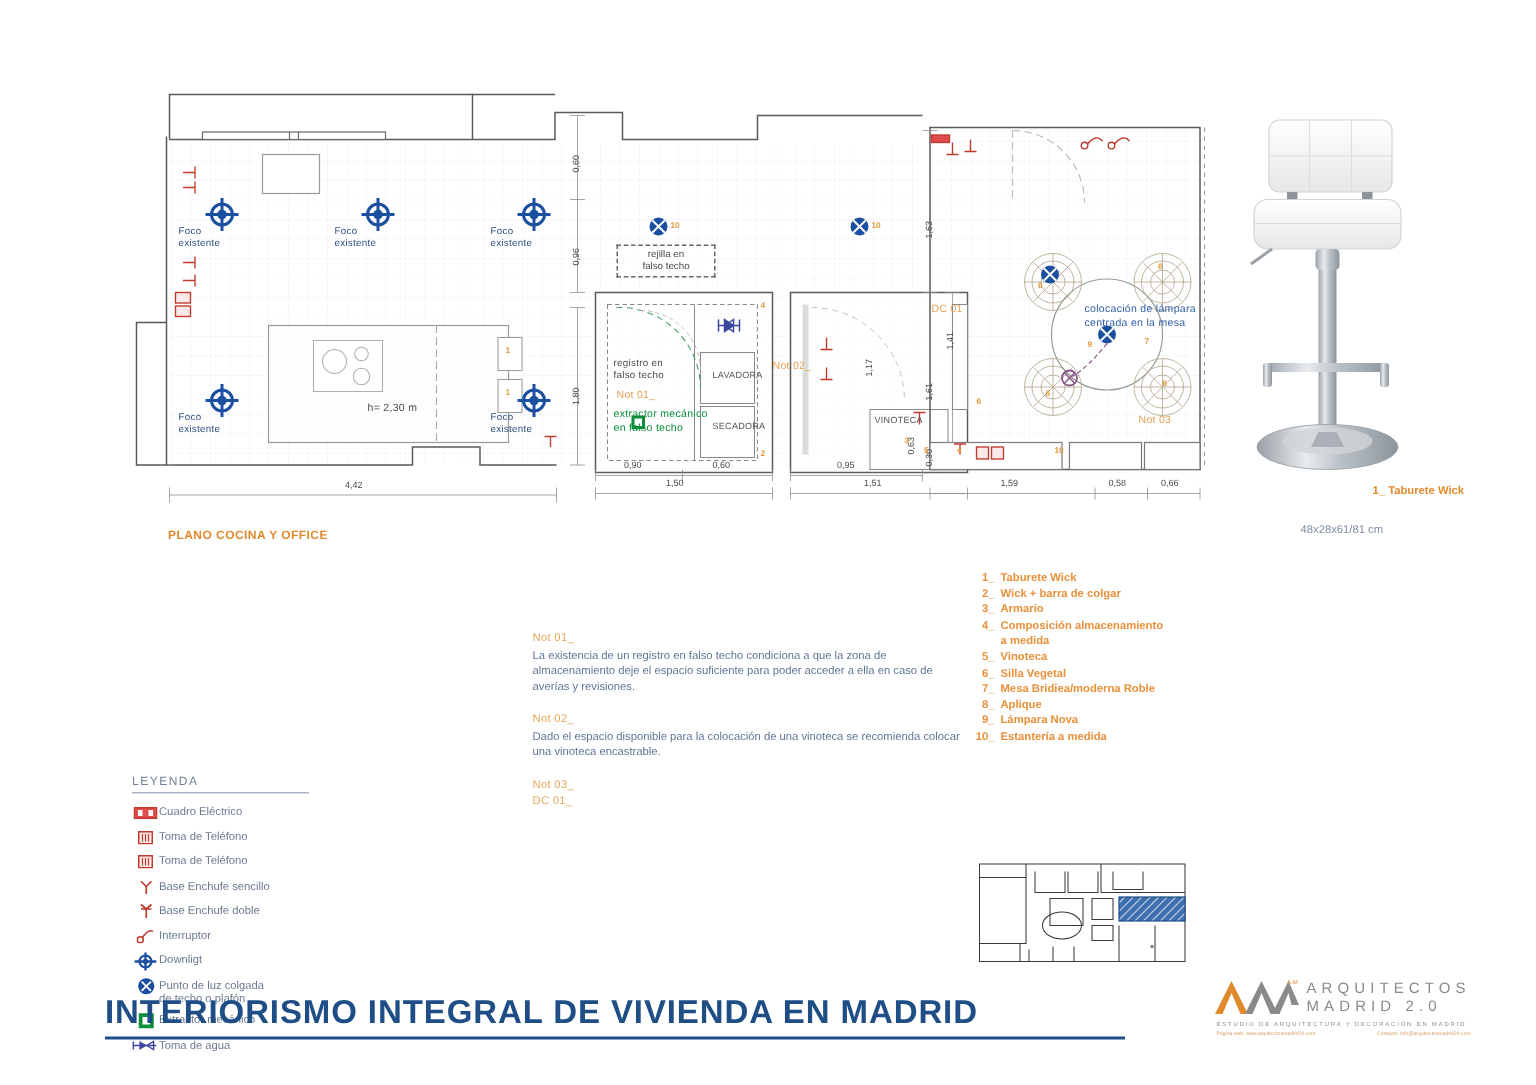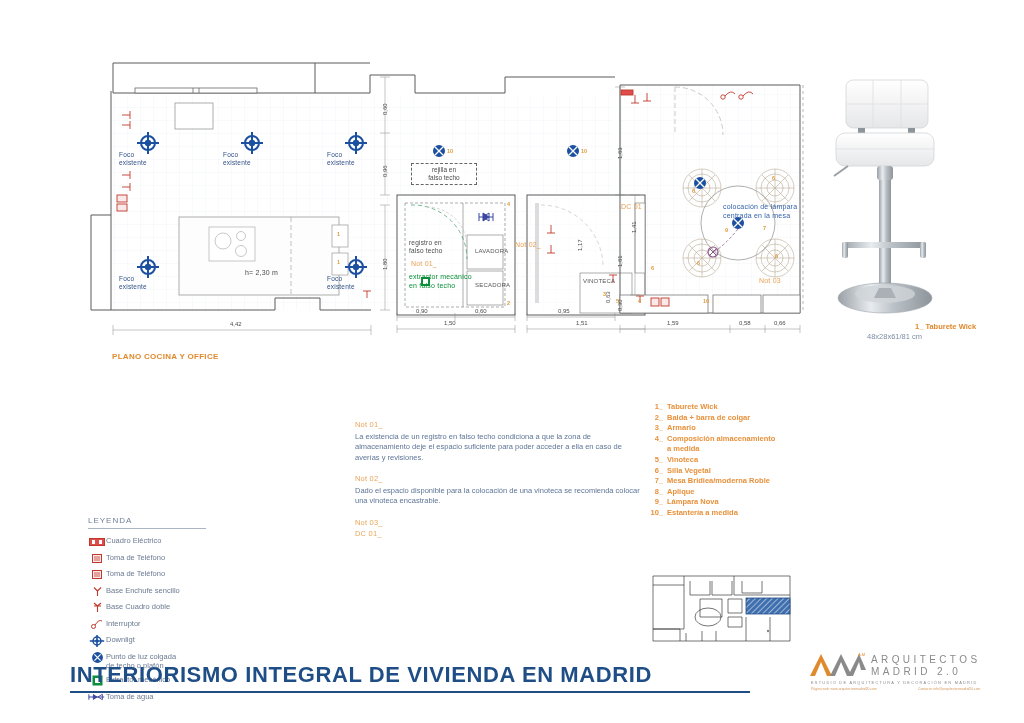--- a/index.html
+++ b/index.html
@@ -37,37 +37,37 @@
   }
 
   
   #plan-caption{left:112px;top:352px;font-size:8px;font-weight:bold;color:#e08a2e;letter-spacing:.3px;}
 
   
   #product-block{left:822px;top:70px;width:180px;height:285px;}
   #stool-img{position:absolute;left:0;top:0;width:180px;height:250px;}
   #product-caption{position:absolute;left:45px;top:252px;font-size:7.5px;}
   #product-caption .pname{color:#e08a2e;font-weight:bold;display:block;margin-left:48px;}
-  #product-caption .pdim{color:#7d8da5;display:block;margin-top:1px;}
+  #product-caption .pdim{color:#7d8da5;display:block;margin-top:17px;}
 
   
   #legend{left:88px;top:484px;width:215px;margin-top:32px;}
   #legend-title{font-size:8px;color:#6f7f99;letter-spacing:1px;}
   #legend-rule{height:1px;background:#aab4c4;margin:3px 0 7px 0;width:118px;}
   .leg-row{display:flex;align-items:flex-start;margin-bottom:5.5px;}
   .leg-ico{width:18px;flex:0 0 18px;display:flex;align-items:center;justify-content:center;height:11px;}
   .leg-txt{font-size:7.5px;line-height:9px;color:#6b7a92;white-space:pre-line;}
 
   
   #notes{left:355px;top:420px;width:290px;}
   .note-h{font-size:7.5px;color:#e8a65a;margin-bottom:2.5px;letter-spacing:.2px;}
   .note-p{font-size:7.5px;line-height:10.5px;color:#5e7596;margin:0 0 11px 0;}
 
   
-  #item-list{left:648px;top:402px;width:200px;}
+  #item-list{left:648px;top:380px;width:200px;}
   .item-row{font-size:7.5px;line-height:10.6px;color:#e8903a;font-weight:bold;display:flex;}
   .item-no{width:15px;flex:0 0 15px;text-align:right;margin-right:4px;}
   .item-lb{flex:1;white-space:pre-line;}
 
   
   #key-plan{left:650px;top:573px;width:175px;height:72px;}
 
   
   #footer-title{left:70px;top:662px;font-size:22px;font-weight:bold;color:#1f4e87;letter-spacing:.6px;}
   #footer-rule{left:70px;top:691px;width:680px;height:2px;background:#1f4e87;}
@@ -496,21 +496,21 @@
       </span>
       <span class="leg-txt">Base Enchufe sencillo</span>
     </div>
 
     <div class="leg-row">
       <span class="leg-ico">
         <svg width="11" height="11" viewBox="0 0 11 11">
             <path d="M5.5 10 L5.5 4 M5.5 4 L2 1 M5.5 4 L9 1 M2 4 L9 4" stroke="#c0392b" stroke-width="1.1" fill="none"></path>
           </svg>
       </span>
-      <span class="leg-txt">Base Cuadro doble</span>
+      <span class="leg-txt">Base Enchufe doble</span>
     </div>
 
     <div class="leg-row">
       <span class="leg-ico">
         <svg width="12" height="10" viewBox="0 0 12 10">
             <circle cx="2.5" cy="7.5" r="2" fill="none" stroke="#c0392b" stroke-width="1"></circle>
             <path d="M4 6 Q8 0 11 2" stroke="#c0392b" stroke-width="1" fill="none"></path>
           </svg>
       </span>
       <span class="leg-txt">Interruptor</span>
@@ -571,21 +571,21 @@
     <div class="note-h">DC 01_</div>
   </div>
 
   <div id="item-list" class="abs">
     <div class="item-row">
         <span class="item-no">1_</span>
         <span class="item-lb">Taburete Wick</span>
       </div>
     <div class="item-row">
         <span class="item-no">2_</span>
-        <span class="item-lb">Balda + barra de colgar</span>
+        <span class="item-lb">Wick + barra de colgar</span>
       </div>
     <div class="item-row">
         <span class="item-no">3_</span>
         <span class="item-lb">Armario</span>
       </div>
     <div class="item-row">
         <span class="item-no">4_</span>
         <span class="item-lb">Composición almacenamiento
 a medida</span>
       </div>

